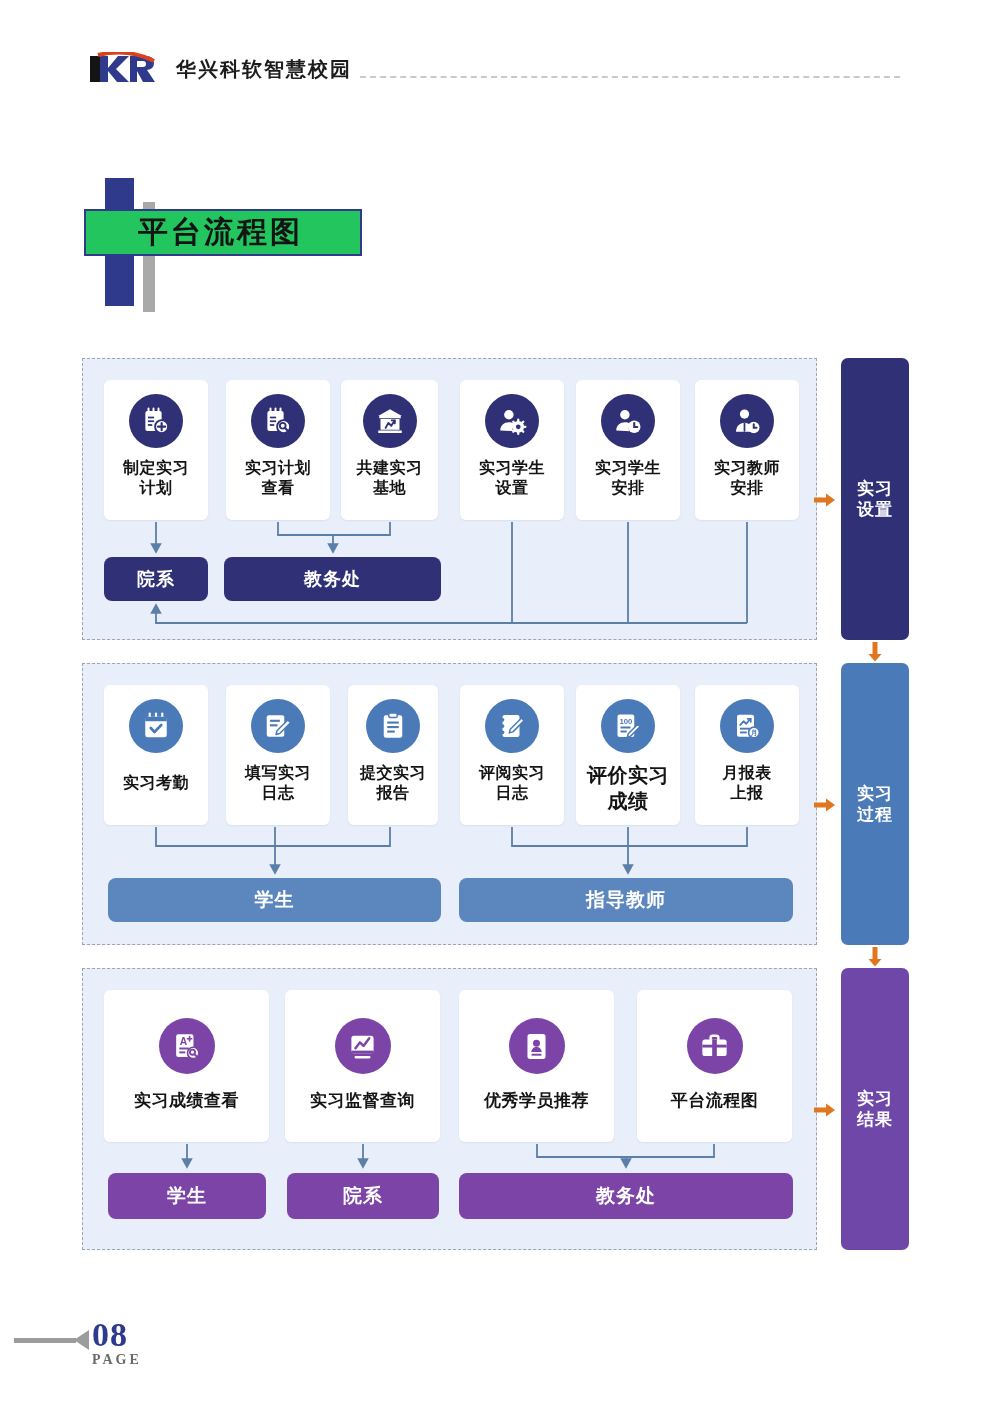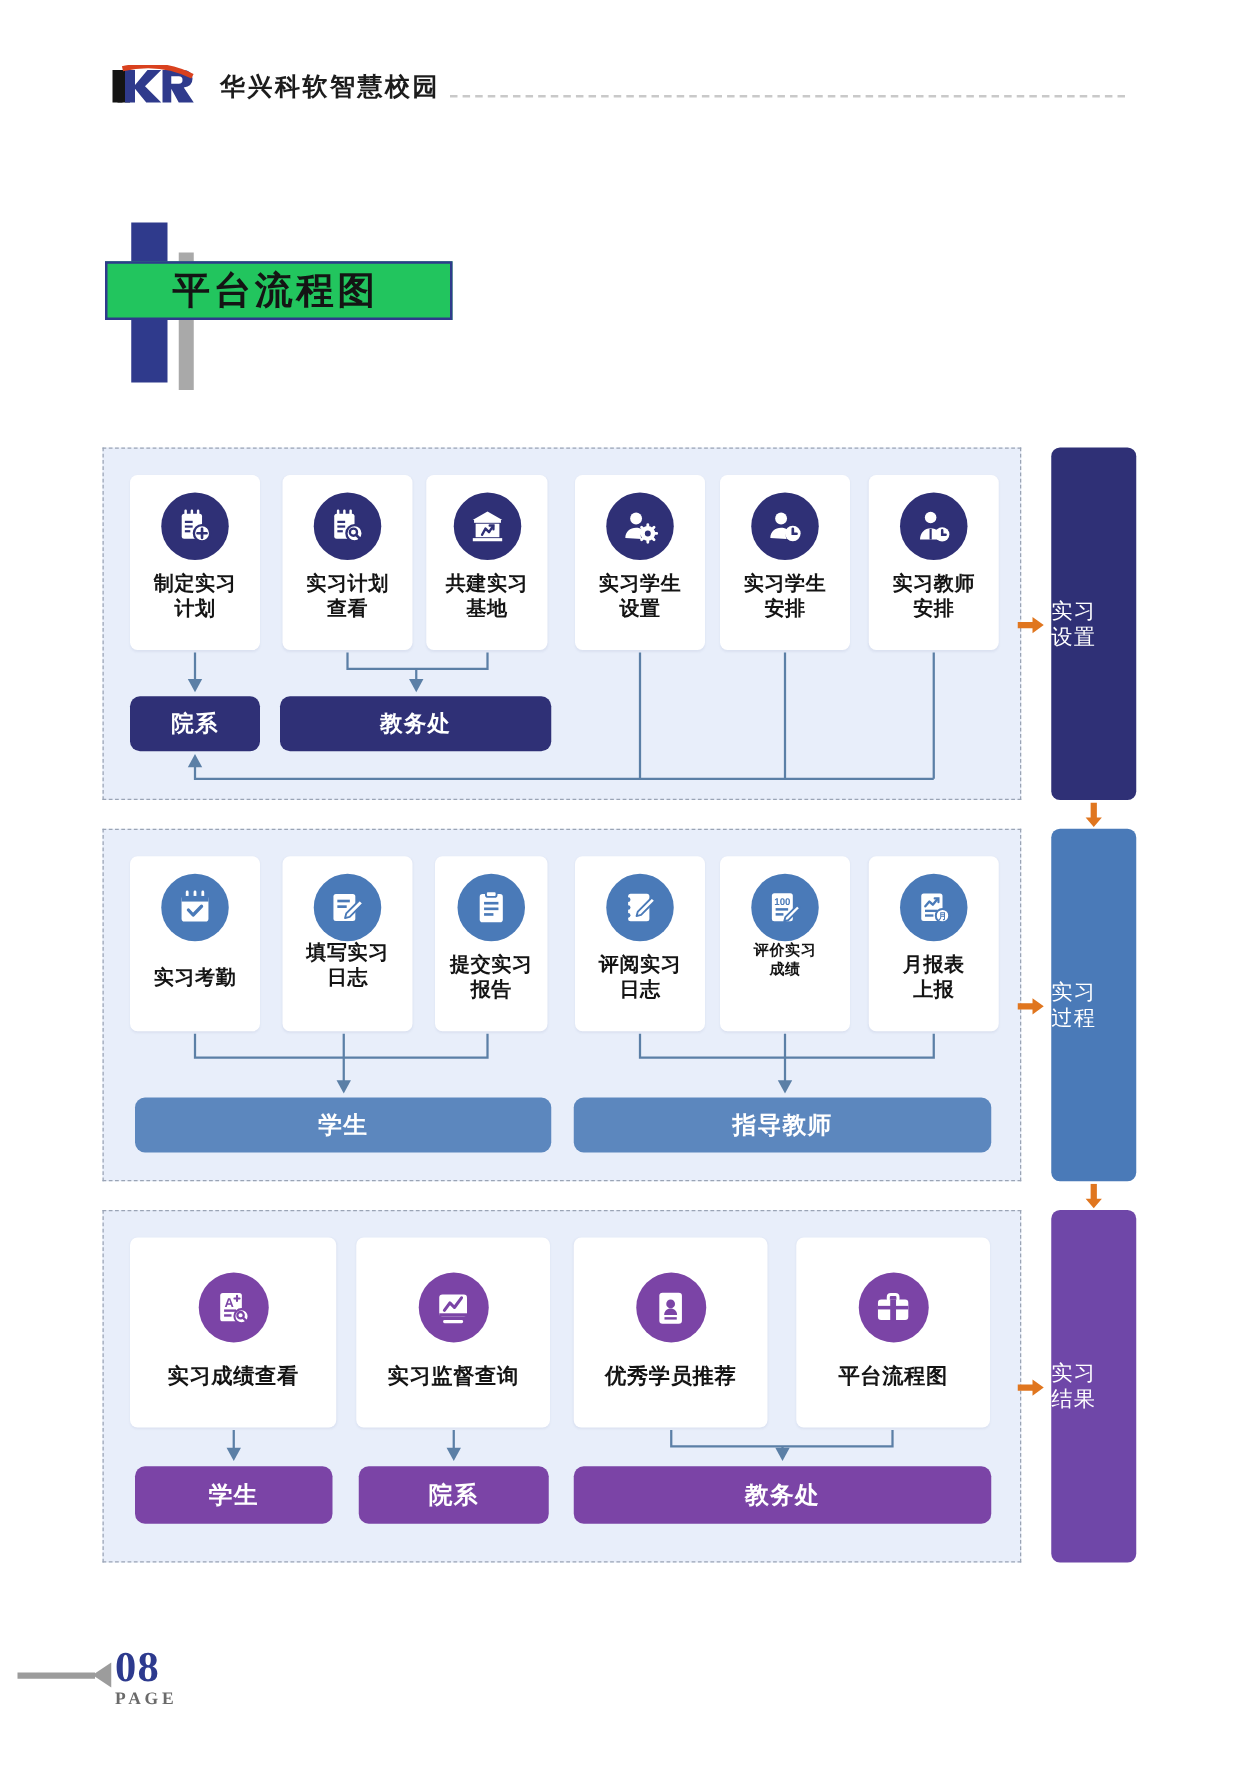--- a/index.html
+++ b/index.html
@@ -82,22 +82,22 @@
   
   .pill {
     position:absolute; border-radius:8px;
     display:flex; align-items:center; justify-content:center;
     color:#ffffff; font-weight:700; letter-spacing:1px;
   }
 
   
   .stage {
     position:absolute; width:68px; border-radius:7px;
-    display:flex; align-items:center; justify-content:flex-start;
-    color:#fff; font-weight:400; font-size:17px; line-height:1.25;
+    display:flex; align-items:center; justify-content:center;
+    color:#fff; font-weight:700; font-size:17px; line-height:1.25;
     text-align:center; letter-spacing:1px;
   }
   .stage.t1 { left:841px; top:358px; height:282px; background:#2f3076; }
   .stage.t2 { left:841px; top:663px; height:282px; background:#4a7ab8; }
   .stage.t3 { left:841px; top:968px; height:282px; background:#6f47a8; }
 
   
   .oarrow { position:absolute; width:22px; height:16px; }
   .oarrow svg { display:block; }
 
@@ -286,21 +286,21 @@
 
   <div class="card" style="left:226px;top:685px;width:104px;height:140px;">
     <div class="ico" style="width:54px;height:54px;background:#4a7ab8;margin-top:14px;">
       <svg width="30" height="30" viewBox="0 0 24 24">
         <rect x="3" y="3.4" width="14" height="17.2" rx="1.6" fill="#fff"></rect>
         <rect x="5.5" y="7" width="8" height="1.7" fill="#4a7ab8"></rect>
         <rect x="5.5" y="10.6" width="6" height="1.7" fill="#4a7ab8"></rect>
         <path d="M19.8 7.2l2.2 2.2-8.6 8.6-3 .8.8-3z" fill="#fff" stroke="#4a7ab8" stroke-width="1.2" stroke-linejoin="round"></path>
       </svg>
     </div>
-    <div class="lbl" style="font-size:16px;">
+    <div class="lbl" style="font-size:16px;margin-top:10px;">
       <span>填写实习</span><br><span>日志</span>
     </div>
   </div>
 
   <div class="card" style="left:348px;top:685px;width:90px;height:140px;">
     <div class="ico" style="width:54px;height:54px;background:#4a7ab8;margin-top:14px;">
       <svg width="30" height="30" viewBox="0 0 24 24">
         <rect x="4.6" y="3.4" width="14.8" height="18" rx="1.8" fill="#fff"></rect>
         <rect x="8.6" y="1.6" width="6.8" height="3.6" rx="1.2" fill="#fff" stroke="#4a7ab8" stroke-width="1.2"></rect>
         <rect x="7.4" y="8.4" width="9.2" height="1.7" fill="#4a7ab8"></rect>
@@ -331,21 +331,21 @@
   <div class="card" style="left:576px;top:685px;width:104px;height:140px;">
     <div class="ico" style="width:54px;height:54px;background:#4a7ab8;margin-top:14px;">
       <svg width="30" height="30" viewBox="0 0 24 24">
         <rect x="3.6" y="2.8" width="13.4" height="18" rx="1.6" fill="#fff"></rect>
         <text x="10.3" y="10.2" font-size="6.2" font-weight="bold" fill="#4a7ab8" text-anchor="middle" font-family="Liberation Sans, sans-serif">100</text>
         <rect x="6" y="12.4" width="8" height="1.6" fill="#4a7ab8"></rect>
         <rect x="6" y="15.6" width="5" height="1.6" fill="#4a7ab8"></rect>
         <path d="M19.8 10.6l1.9 1.9-7.6 7.6-2.6.7.7-2.6z" fill="#fff" stroke="#4a7ab8" stroke-width="1.2" stroke-linejoin="round"></path>
       </svg>
     </div>
-    <div class="lbl" style="font-size:12px;">
+    <div class="lbl" style="font-size:20px;margin-top:10px;">
       <span>评价实习</span><br><span>成绩</span>
     </div>
   </div>
 
   <div class="card" style="left:695px;top:685px;width:104px;height:140px;">
     <div class="ico" style="width:54px;height:54px;background:#4a7ab8;margin-top:14px;">
       <svg width="30" height="30" viewBox="0 0 24 24">
         <rect x="4" y="3" width="13.6" height="17.6" rx="1.6" fill="#fff"></rect>
         <path d="M6.6 11.2l2.6-3 2.2 2 3-3.6" stroke="#4a7ab8" stroke-width="1.5" fill="none" stroke-linecap="round" stroke-linejoin="round"></path>
         <path d="M12.6 6.2h2.4v2.4" stroke="#4a7ab8" stroke-width="1.4" fill="none" stroke-linecap="round"></path>

